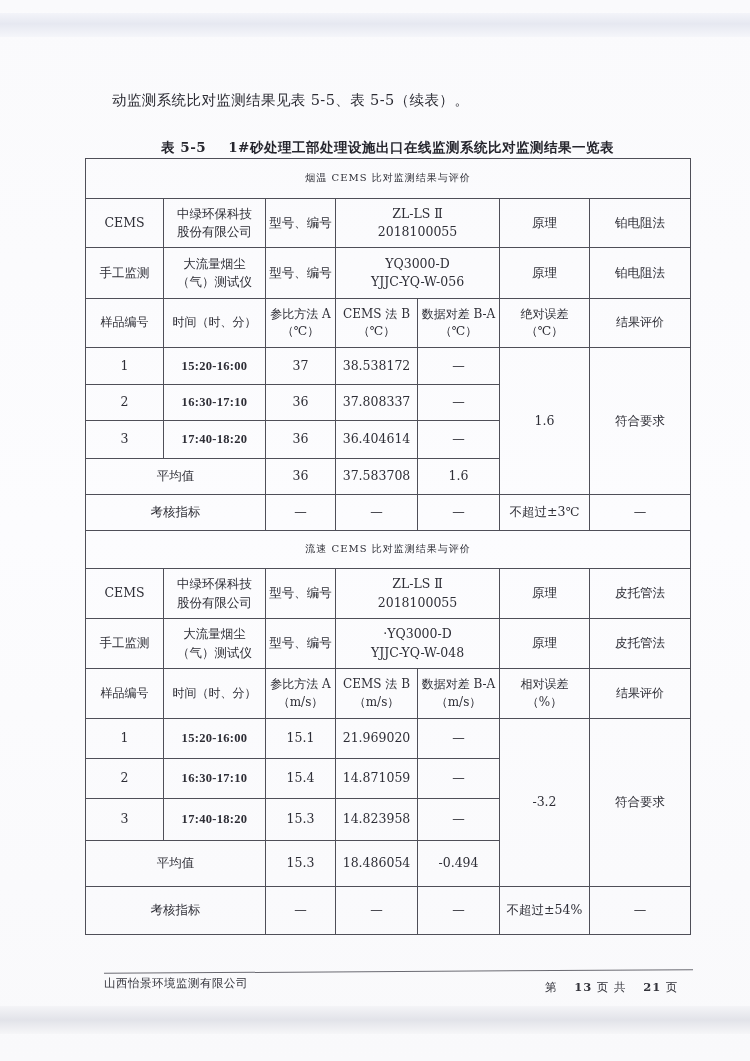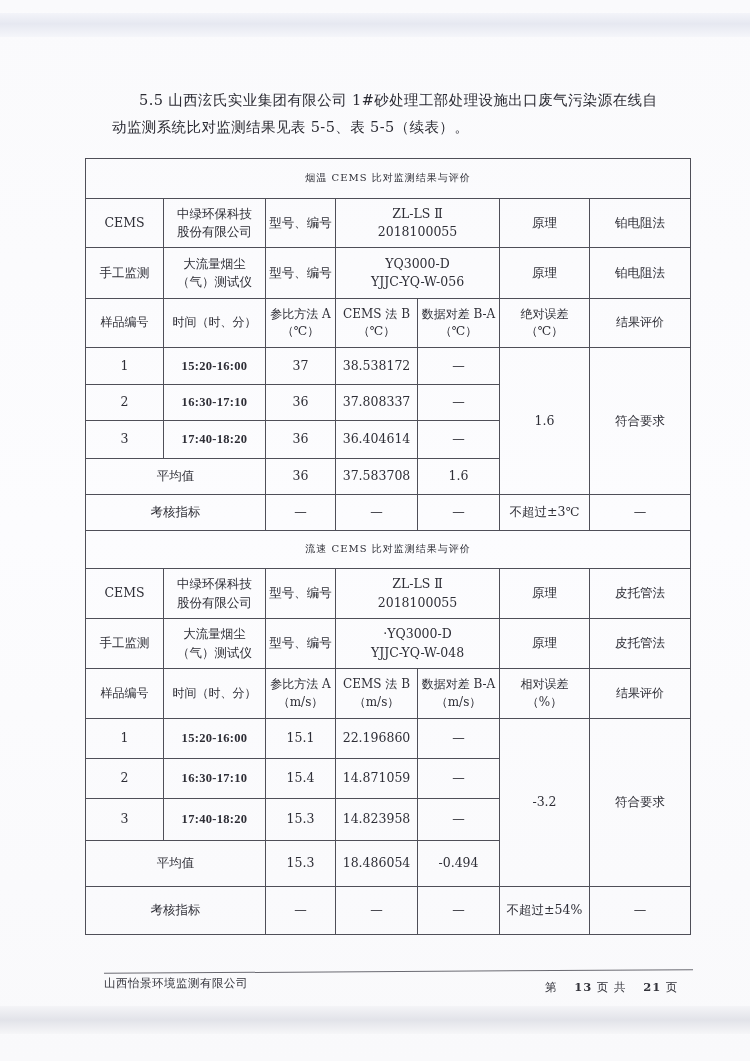--- a/index.html
+++ b/index.html
@@ -60,24 +60,26 @@
 </style>
 </head>
 <body>
 
 <div class="page">
 
   <div class="scan-band-top"></div>
   <div class="scan-band-bottom"></div>
 
   <div class="intro">
-    <div class="line1">5.5 山西泫氏实业集团有限公司 1#砂处理工部处理设施出口废气污染源在线自</div>
     <div class="line2">动监测系统比对监测结果见表 5-5、表 5-5（续表）。</div>
   </div>
 
+  <div class="caption">
+    <span class="cap-label">表 5-5</span><span>1#砂处理工部处理设施出口在线监测系统比对监测结果一览表</span>
+  </div>
 
   <table class="report">
     <colgroup>
       <col style="width:78px">
         <col style="width:102px">
         <col style="width:70px">
       <col style="width:82px">
         <col style="width:82px">
         <col style="width:90px">
         <col style="width:101px">
@@ -191,21 +193,21 @@
       <td>数据对差 B-A
 （m/s）</td>
       <td>相对误差
 （%）</td>
       <td>结果评价</td>
     </tr>
     <tr style="height:40px">
       <td class="num">1</td>
       <td class="t-bold">15:20-16:00</td>
       <td class="num">15.1</td>
-      <td class="num">22.196860</td>
+      <td class="num">21.969020</td>
       <td>—</td>
       <td rowspan="4" class="num">-3.2</td>
       <td rowspan="4">符合要求</td>
     </tr>
     <tr style="height:40px">
       <td class="num">2</td>
       <td class="t-bold">16:30-17:10</td>
       <td class="num">15.4</td>
       <td class="num">14.871059</td>
       <td>—</td>

